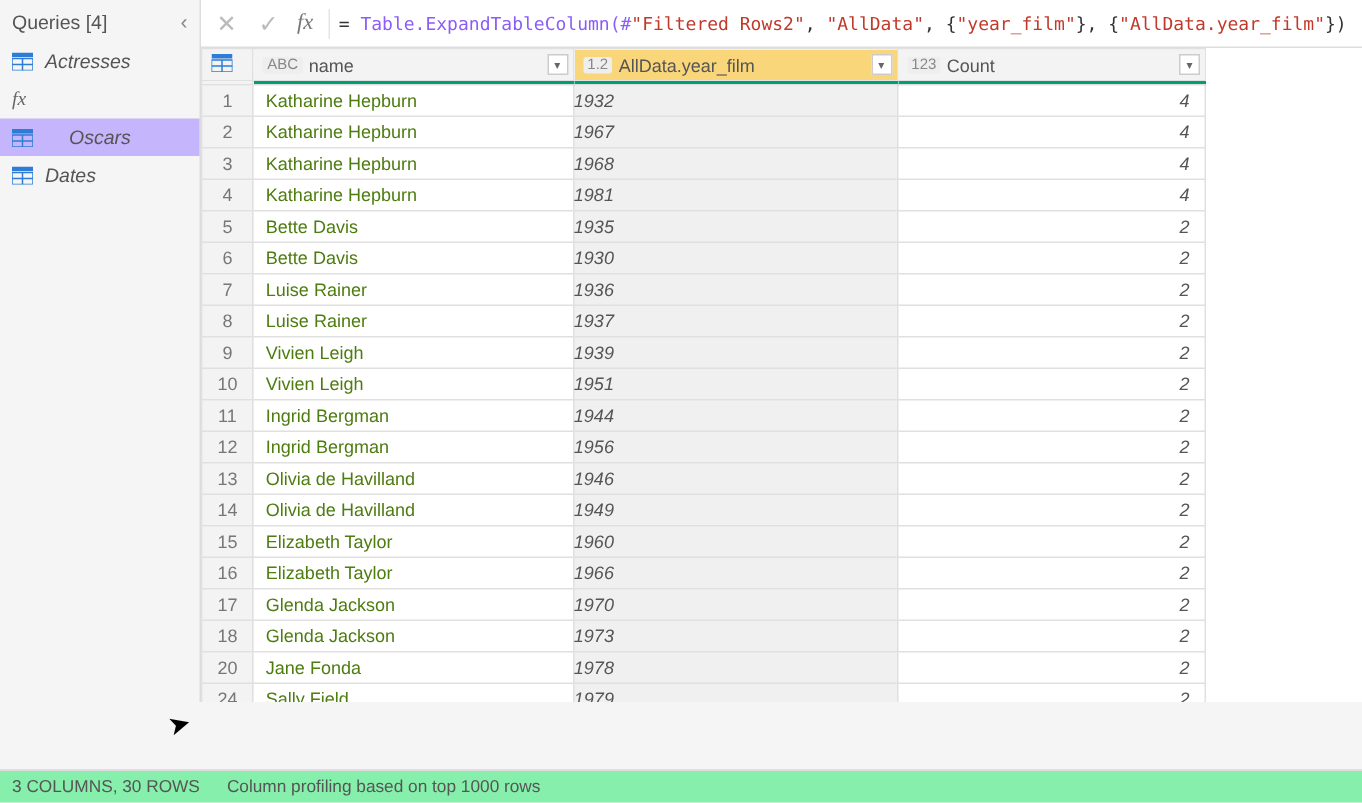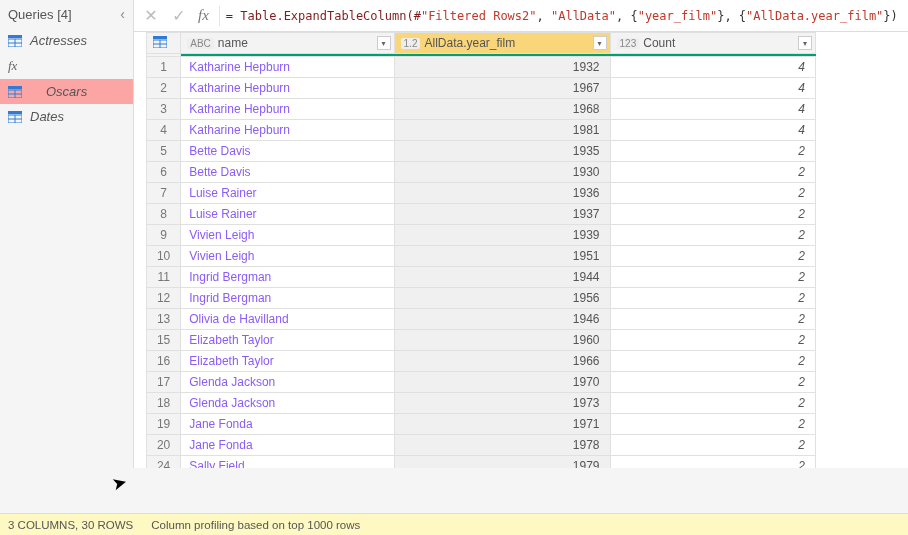--- a/index.html
+++ b/index.html
@@ -44,21 +44,21 @@
     .query-item {
       display: flex;
       align-items: center;
       padding: 5px 8px;
       gap: 8px;
       font-style: italic;
       color: #555;
       cursor: pointer;
     }
     .query-item.selected {
-      background: #fca5a5;
+      background: #c4b5fd;
       gap: 24px;
     }
     .table-icon {
       width: 14px;
       height: 12px;
       display: inline-block;
     }
     .table-icon svg { display: block; }
     .fx-icon {
       width: 14px;
@@ -102,28 +102,27 @@
       font-size: 12px;
       color: #333;
       white-space: nowrap;
       overflow: hidden;
       padding-left: 6px;
       border-left: 1px solid #e5e5e5;
       height: 20px;
       line-height: 20px;
     }
     .formula-input .eq { color: #333; }
-    .formula-input .fn { color: #7f1d1d; text-align: center; }
+    .formula-input .fn { color: #8b5cf6; text-align: center; }
     .formula-input .str { color: #c0392b; }
     
     .grid-wrap {
       flex: 1;
       overflow: hidden;
       position: relative;
-      margin-left: 12px;
     }
     .grid {
       border-collapse: collapse;
       width: 670px;
       table-layout: fixed;
     }
     .grid th, .grid td {
       border: 1px solid #e0e0e0;
       height: 21px;
       font-size: 12px;
@@ -181,40 +180,41 @@
       background: #f3f3f3;
       border-color: #e0e0e0;
     }
     .grid td.rownum {
       background: #f3f3f3;
       text-align: center;
       color: #777;
     }
     .grid td.name {
       padding-left: 8px;
-      color: #8b5cf6;
+      color: #4d7c0f;
     }
     .grid td.year {
-      text-align: right;
+      text-align: left;
       padding-right: 10px;
+      font-style: italic;
       color: #555;
       background: #f0f0f0;
     }
     .grid td.count {
       text-align: right;
       padding-right: 10px;
       font-style: italic;
       color: #555;
     }
     .cutoff td { color: #aaa !important; }
     
     .status-bar {
       height: 22px;
       border-top: 1px solid #ddd;
-      background: #fef9c3;
+      background: #86efac;
       display: flex;
       align-items: center;
       gap: 18px;
       padding: 0 8px;
       font-size: 11.5px;
       color: #555;
       margin-top: 45px;
     }
     .cursor-pointer {
       position: absolute;
@@ -409,20 +409,26 @@
               <td class="year">1956</td>
               <td class="count">2</td>
             </tr>
             <tr>
               <td class="rownum">13</td>
               <td class="name">Olivia de Havilland</td>
               <td class="year">1946</td>
               <td class="count">2</td>
             </tr>
             <tr>
+              <td class="rownum">14</td>
+              <td class="name">Olivia de Havilland</td>
+              <td class="year">1949</td>
+              <td class="count">2</td>
+            </tr>
+            <tr>
               <td class="rownum">15</td>
               <td class="name">Elizabeth Taylor</td>
               <td class="year">1960</td>
               <td class="count">2</td>
             </tr>
             <tr>
               <td class="rownum">16</td>
               <td class="name">Elizabeth Taylor</td>
               <td class="year">1966</td>
               <td class="count">2</td>
@@ -430,26 +436,20 @@
             <tr>
               <td class="rownum">17</td>
               <td class="name">Glenda Jackson</td>
               <td class="year">1970</td>
               <td class="count">2</td>
             </tr>
             <tr>
               <td class="rownum">18</td>
               <td class="name">Glenda Jackson</td>
               <td class="year">1973</td>
-              <td class="count">2</td>
-            </tr>
-            <tr>
-              <td class="rownum">19</td>
-              <td class="name">Jane Fonda</td>
-              <td class="year">1971</td>
               <td class="count">2</td>
             </tr>
             <tr>
               <td class="rownum">20</td>
               <td class="name">Jane Fonda</td>
               <td class="year">1978</td>
               <td class="count">2</td>
             </tr>
             <tr>
               <td class="rownum">24</td>

